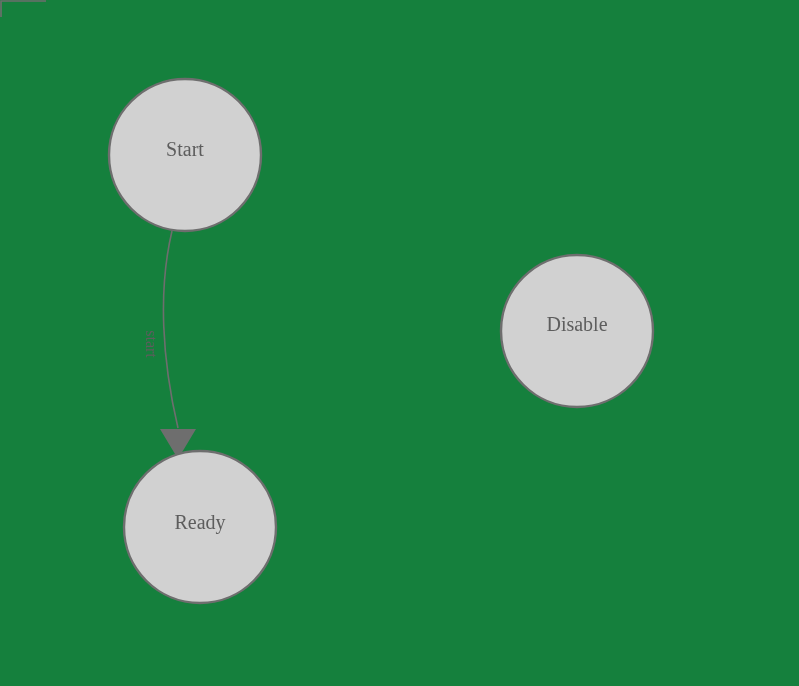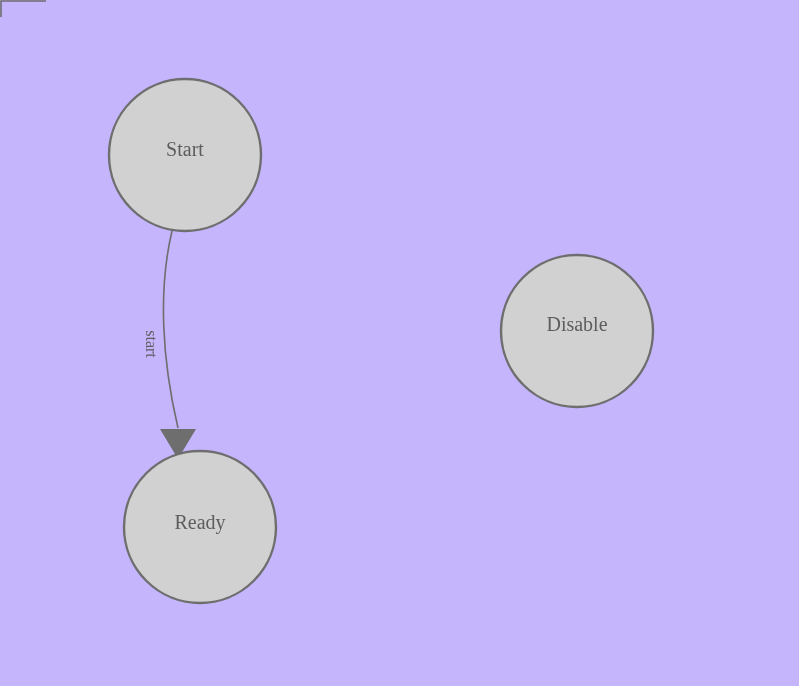--- a/index.html
+++ b/index.html
@@ -10,21 +10,21 @@
   body {
     width: 799px;
     height: 686px;
     overflow: hidden;
     font-family: "Liberation Serif", "DejaVu Serif", serif;
   }
   #canvas {
     position: relative;
     width: 799px;
     height: 686px;
-    background: #c4b5fd;
+    background: #15803d;
   }
   #graph-svg {
     position: absolute;
     left: 0;
     top: 0;
     width: 799px;
     height: 686px;
   }
   .node-circle {
     fill: #d1d1d1;

